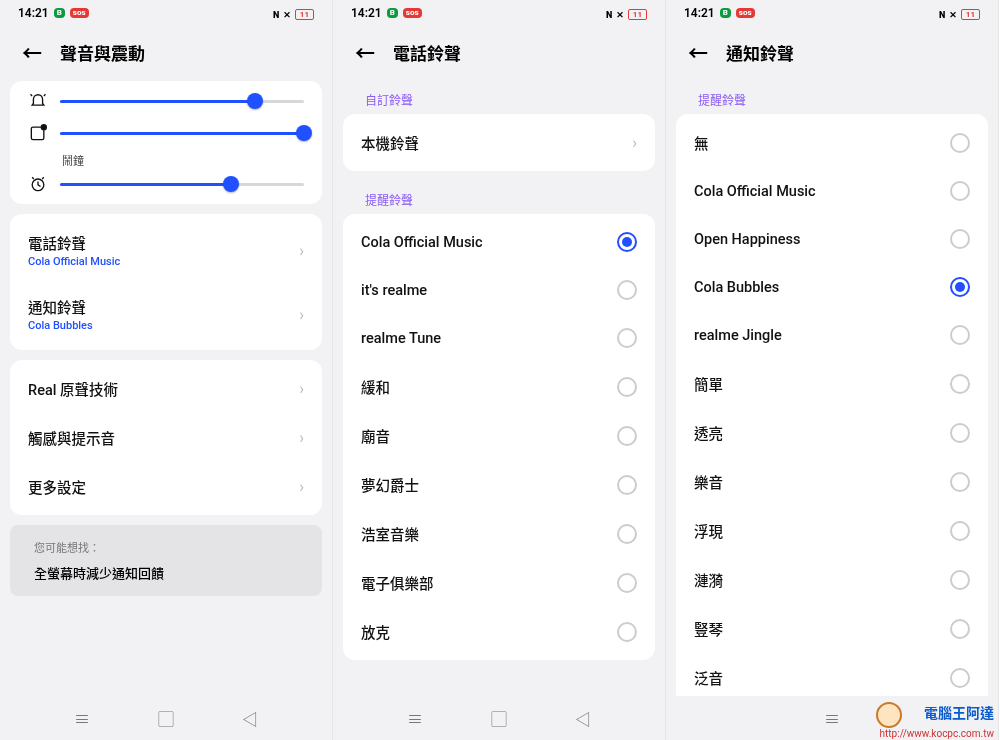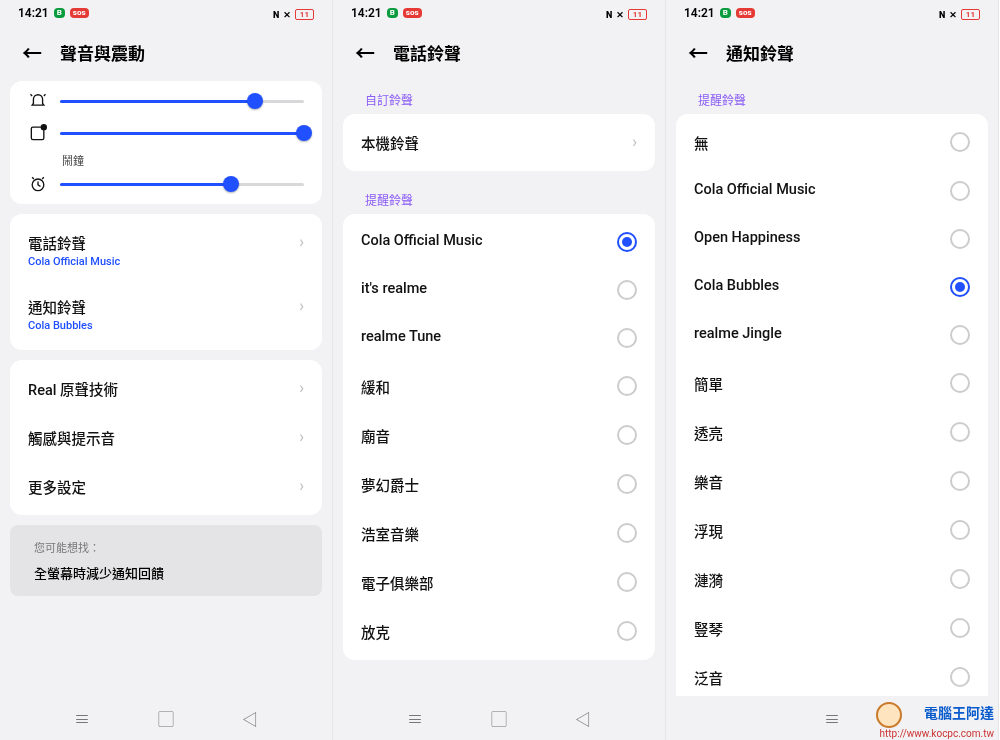--- a/index.html
+++ b/index.html
@@ -19,21 +19,21 @@
 .card { background:#fff; border-radius:12px; padding:4px 18px; margin-bottom:10px; }
 .sec-lbl { color:#8b5cf6; font-size:12px; padding:10px 22px 6px; }
 .slrow { display:flex; align-items:center; gap:12px; padding:6px 0; }
 .sicon { width:20px; display:flex; justify-content:center; }
 .sicon svg { width:20px; height:20px; stroke:#111; stroke-width:1.6; fill:none; }
 .slider { flex:1; height:20px; display:flex; align-items:center; position:relative; }
 .track { position:absolute; width:100%; height:3px; background:#d8d8da; border-radius:2px; }
 .fill { position:absolute; height:3px; background:#2050ff; border-radius:2px; }
 .thumb { position:absolute; width:16px; height:16px; background:#2050ff; border-radius:50%; margin-left:-8px; box-shadow:0 1px 2px rgba(0,0,0,.3); }
 .vlab { font-size:11px; color:#444; margin:3px 0 0 34px; }
-.row { display:flex; justify-content:space-between; padding:14px 0; cursor:pointer; }
+.row { display:flex; align-items:center; justify-content:space-between; padding:14px 0; cursor:pointer; }
 .row + .row { border-top:0 solid #eee; }
 .row-t { font-size:14.5px; font-weight:500; color:#111; }
 .row-s { font-size:11px; color:#2050ff; margin-top:2px; font-weight:500; }
 .chev { color:#bbb; font-size:16px; }
 .radio { width:20px; height:20px; border:2px solid #ccc; border-radius:50%; display:flex; align-items:center; justify-content:center; }
 .radio.on { border-color:#2050ff; }
 .radio.on::after { content:""; width:10px; height:10px; background:#2050ff; border-radius:50%; }
 .tip { background:#e4e4e6; border-radius:8px; padding:14px 24px; margin-bottom:10px; }
 .tip-h { font-size:11px; color:#777; margin-bottom:8px; }
 .tip-t { font-size:13px; font-weight:500; }

